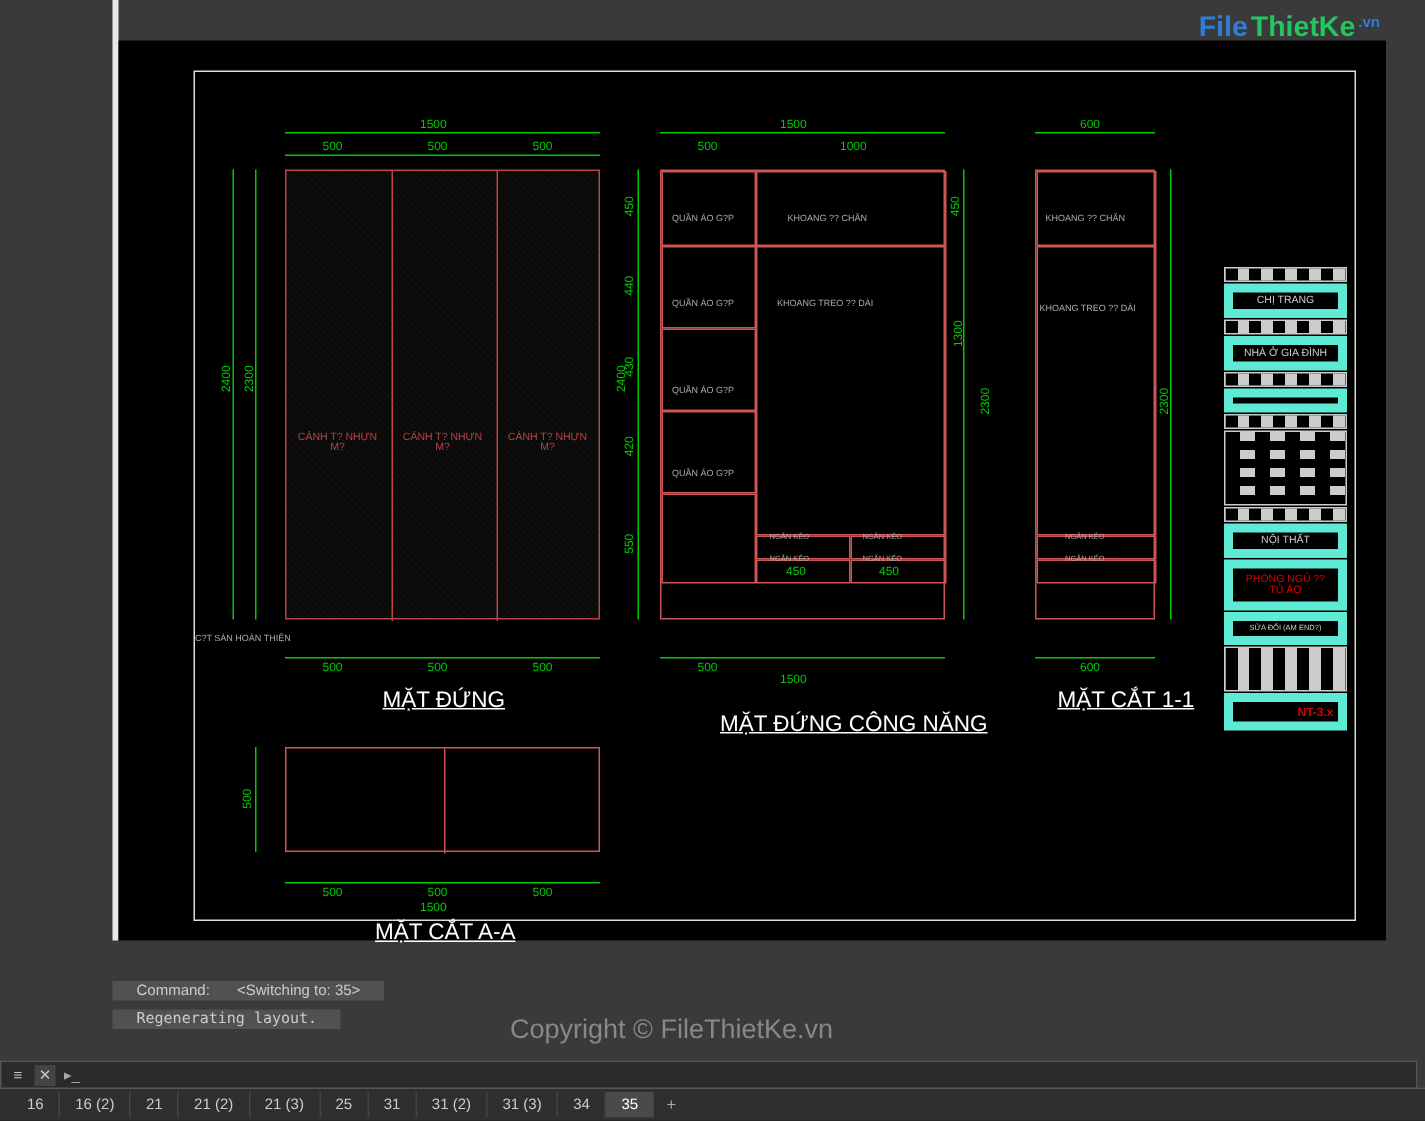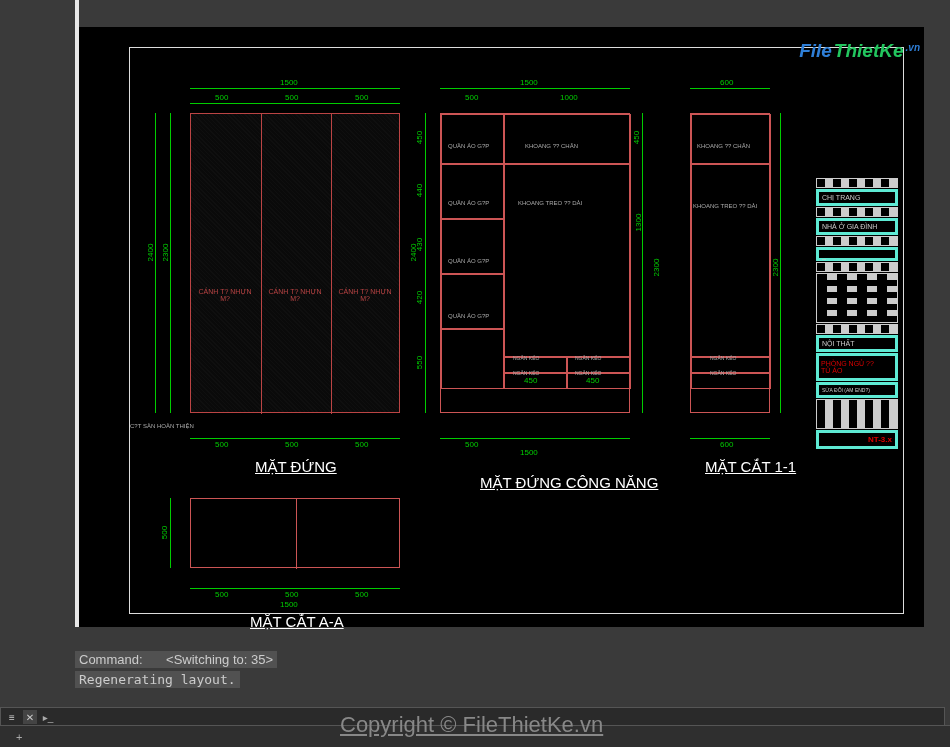--- a/index.html
+++ b/index.html
@@ -4,51 +4,51 @@
 <style>
 * { margin: 0; padding: 0; box-sizing: border-box; font-family: Arial, sans-serif; }
 body { background: #3a3a3a; width: 950px; height: 747px; position: relative; overflow: hidden; }
 
 .ruler-v { position: absolute; left: 75px; top: 0; width: 4px; height: 627px; background: #e8e8e8; }
 
 .canvas { position: absolute; left: 79px; top: 27px; width: 845px; height: 600px; background: #000; }
 
 .frame { position: absolute; left: 50px; top: 20px; width: 775px; height: 567px; border: 1px solid #ddd; }
 
-.watermark-logo { position: absolute; top: 8px; right: 30px; font-size: 19px; font-weight: bold; font-style: italic; color: #fff; display: flex; gap: 2px; z-index: 20; margin-top: 32px; }
+.watermark-logo { position: absolute; top: 8px; right: 30px; font-size: 19px; font-weight: bold; color: #fff; display: flex; gap: 2px; z-index: 20; }
 .watermark-logo .part1 { color: #2e7ed6; }
 .watermark-logo .part2 { color: #22c55e; }
 .watermark-logo .part3 { color: #2e7ed6; font-size: 10px; align-self: flex-start; margin-top: 2px; }
 
-.watermark-center { position: absolute; left: 340px; top: 712px; color: #888; font-size: 22px; z-index: 30; pointer-events: none; text-decoration: underline; }
+.watermark-center { position: absolute; left: 340px; top: 676px; color: #888; font-size: 18px; z-index: 30; pointer-events: none; }
 
 .dim { position: absolute; color: #0c0; font-size: 8px; }
 .dim-line-h { position: absolute; height: 1px; border-top: 1px solid #0c0; }
 .dim-line-v { position: absolute; width: 1px; border-left: 1px solid #0c0; }
 
 .view-label { position: absolute; color: #fff; font-size: 15px; text-decoration: underline; }
 
 .wardrobe-elev { position: absolute; border: 1px solid #b44; background: repeating-linear-gradient(45deg, #0a0a0a 0px, #0a0a0a 2px, #0f0f0f 2px, #0f0f0f 3px); }
 .panel-text { position: absolute; color: #b44; font-size: 7px; text-align: center; }
 
 .wardrobe-sec { position: absolute; border: 1px solid #c55; }
 .shelf { position: absolute; border: 1px solid #c55; }
 .shelf-label { position: absolute; color: #aaa; font-size: 6px; }
 .drawer-label { position: absolute; color: #aaa; font-size: 5px; }
 
 .plan-view { position: absolute; border: 1px solid #c55; }
 
 .titleblock { position: absolute; right: 5px; top: 130px; width: 82px; }
-.tb-row { border: 3px solid #5eead4; padding: 2px 3px; margin-bottom: 1px; color: #ccc; font-size: 7px; }
+.tb-row { border: 6px solid #5eead4; padding: 2px 3px; margin-bottom: 1px; color: #ccc; font-size: 7px; text-align: center; }
 .tb-bars { height: 10px; background: repeating-linear-gradient(90deg, #000 0px, #000 8px, #ccc 8px, #ccc 16px); border: 1px solid #ccc; margin-bottom: 1px; }
 .tb-red { color: #d00; }
 .tb-sheet { color: #d00; font-size: 8px; font-weight: bold; }
 
 .commandline { position: absolute; left: 75px; top: 650px; width: 850px; }
-.cmd-row { color: #ccc; font-size: 13px; font-family: monospace; background: rgba(255,255,255,0.12); margin-bottom: 2px; padding: 1px 4px; display: inline-block; }
+.cmd-row { color: #ccc; font-size: 10px; font-family: monospace; background: rgba(255,255,255,0.12); margin-bottom: 2px; padding: 1px 16px; display: inline-block; }
 .cmd-input-row { display: flex; align-items: center; gap: 4px; background: #2a2a2a; border: 1px solid #555; padding: 2px 4px; }
 .cmd-input-row input { flex: 1; background: transparent; border: none; color: #888; font-size: 11px; font-style: italic; outline: none; }
 .cmd-icon { width: 14px; height: 14px; display: flex; align-items: center; justify-content: center; color: #ccc; font-size: 10px; }
 .cmd-close { background: #444; }
 .cmd-chevron { color: #aaa; }
 
 .tabbar { position: absolute; left: 0; bottom: 0; width: 950px; height: 22px; background: #2f2f2f; display: flex; align-items: center; padding-left: 8px; border-top: 1px solid #555; }
 .tab { padding: 3px 10px; color: #ccc; font-size: 10px; cursor: pointer; border-right: 1px solid #444; }
 .tab.active { background: #4a4a4a; color: #fff; }
 .tab-add { padding: 3px 8px; color: #aaa; font-size: 11px; cursor: pointer; }
@@ -215,16 +215,29 @@
   </div><br>
   <div class="cmd-row">Regenerating layout.</div><br>
   <div class="cmd-input-row" style="position:absolute; left:-75px; top:57px; width:945px;">
     <span class="cmd-icon">≡</span>
     <span class="cmd-icon cmd-close">✕</span>
     <span class="cmd-icon cmd-chevron">▸_</span>
   </div>
 </div>
 
 <div class="tabbar">
+  <div id="tabs-container" style="display:flex;">
+      <div class="tab">16</div>
+      <div class="tab">16 (2)</div>
+      <div class="tab">21</div>
+      <div class="tab">21 (2)</div>
+      <div class="tab">21 (3)</div>
+      <div class="tab">25</div>
+      <div class="tab">31</div>
+      <div class="tab">31 (2)</div>
+      <div class="tab">31 (3)</div>
+      <div class="tab">34</div>
+      <div class="tab active">35</div>
+    </div>
   <div class="tab-add">+</div>
 </div>
 
 <div class="watermark-center">Copyright © FileThietKe.vn</div>
 
 </body></html>

